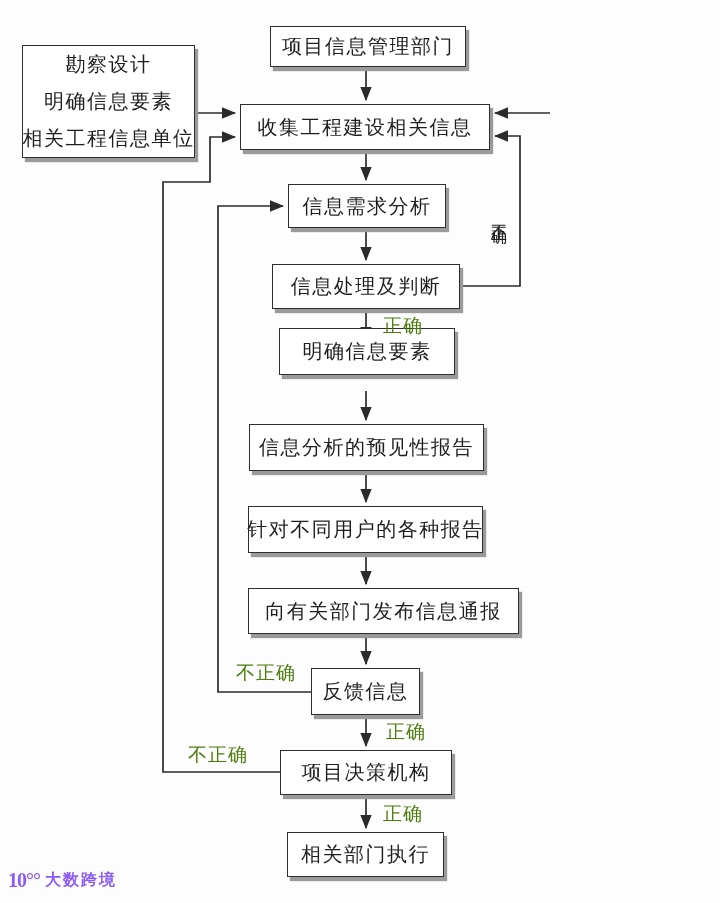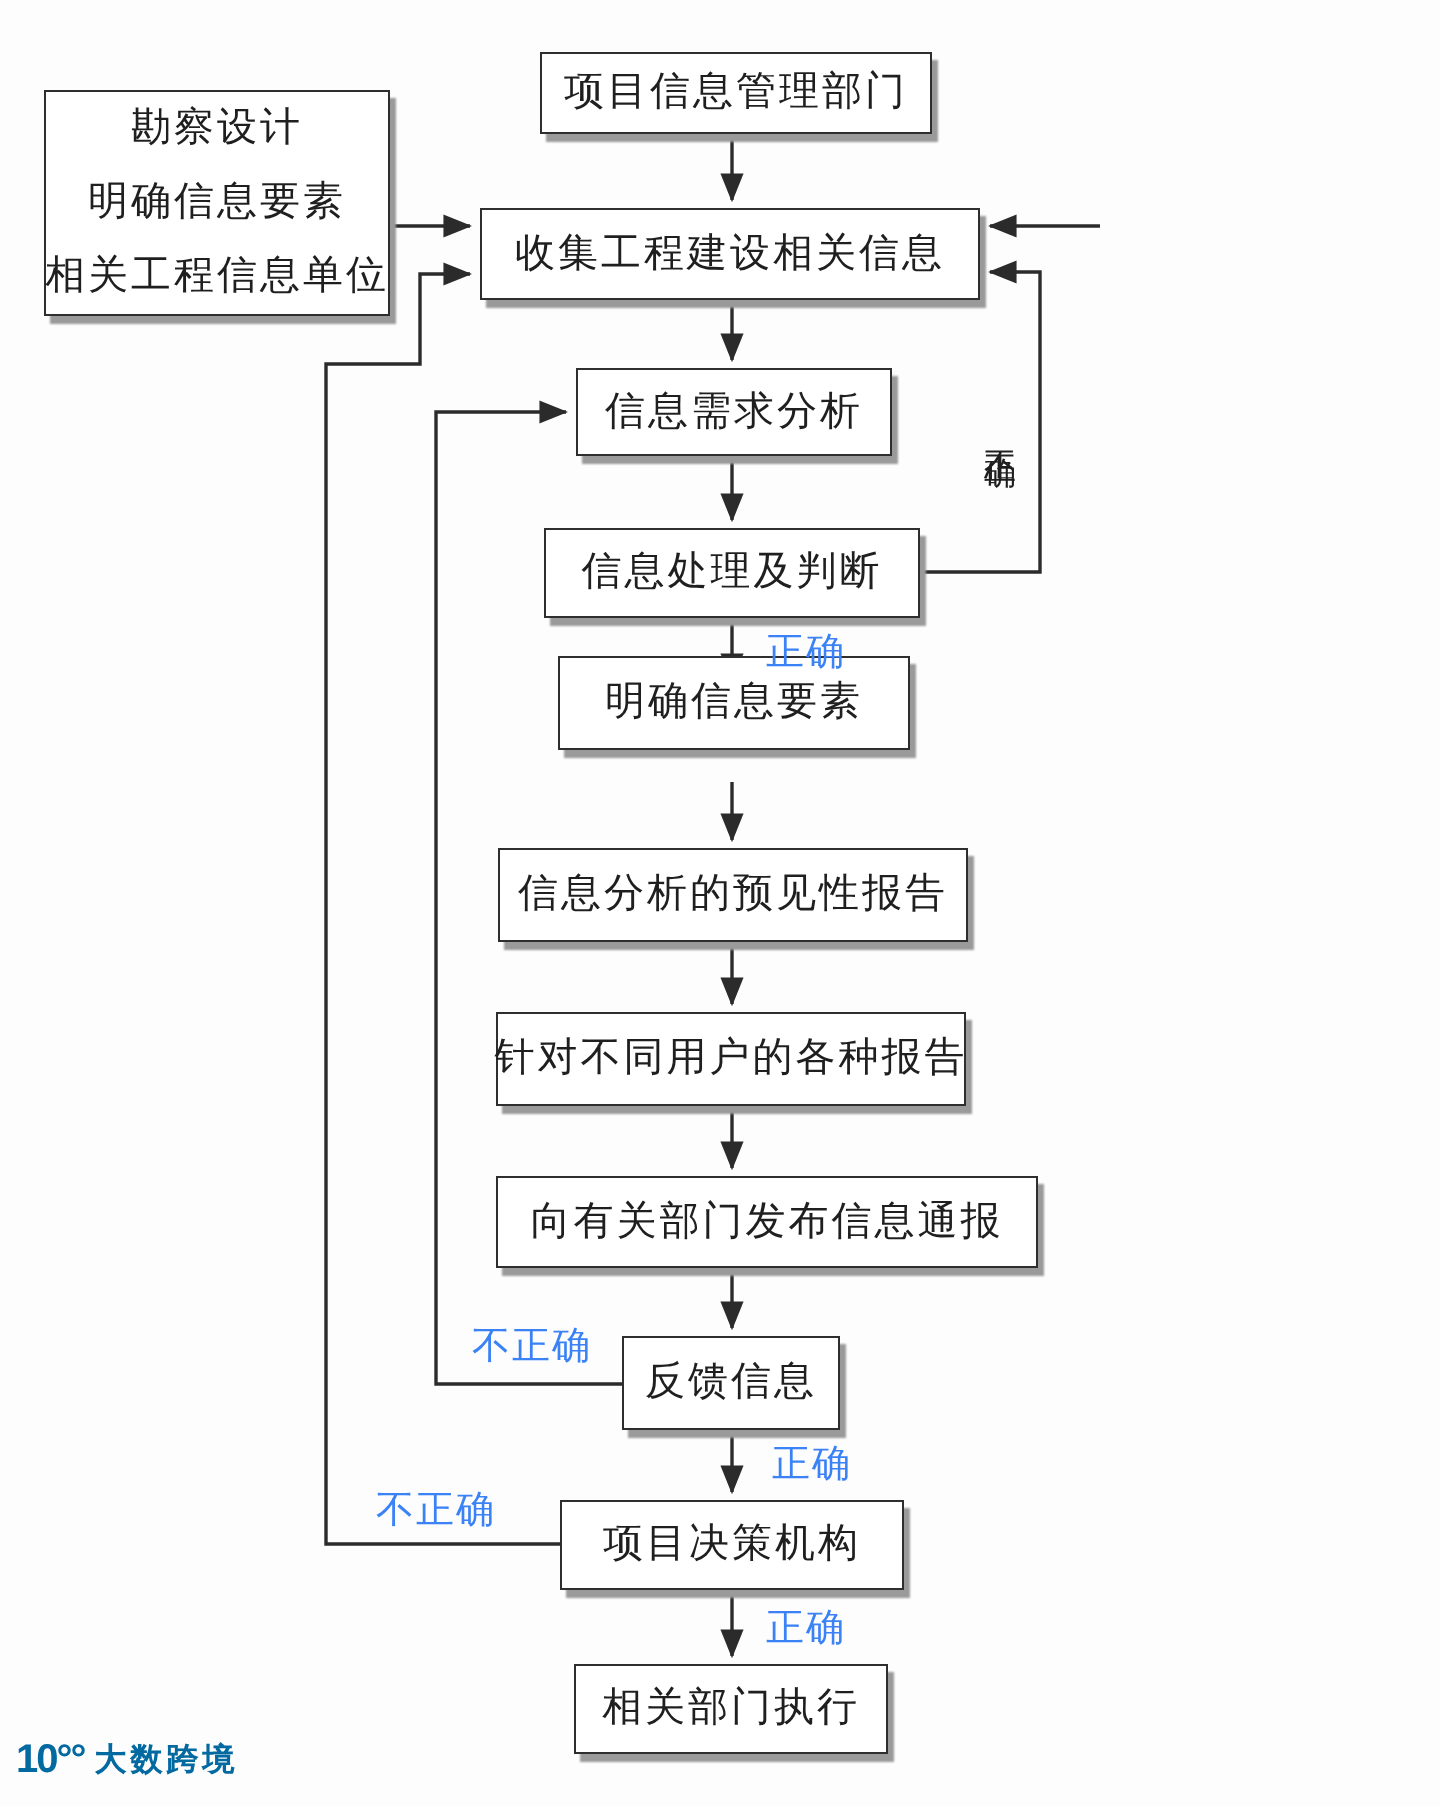--- a/index.html
+++ b/index.html
@@ -9,29 +9,29 @@
   }
   svg.wires{position:absolute;left:0;top:0;width:720px;height:903px;}
   .node{
     position:absolute;box-sizing:border-box;background:#ffffff;
     border:1.6px solid #2e2e2e;box-shadow:3px 4px 1px #9a9a9a;
     display:flex;flex-direction:column;align-items:center;justify-content:center;
     font-size:20px;letter-spacing:1.5px;text-align:center;line-height:1.85;
     white-space:nowrap;
   }
   .elabel{
-    position:absolute;font-size:19px;letter-spacing:1px;color:#3b82f6;white-space:nowrap;
+    position:absolute;font-size:19px;letter-spacing:1px;color:#4d7c0f;white-space:nowrap;
   }
   .vlabel{
     position:absolute;font-size:16px;color:#1f1f1f;
     writing-mode:vertical-rl;text-orientation:upright;letter-spacing:2px;line-height:1;
   }
   .watermark{
     position:absolute;left:8px;top:869px;display:flex;align-items:center;gap:5px;
-    color:#0369a1;font-family:Liberation Sans, sans-serif;
+    color:#8b5cf6;font-family:Liberation Serif, serif;
   }
   .wm-logo{font-size:20px;font-weight:bold;letter-spacing:-1px;}
   .wm-text{font-size:16px;font-weight:bold;letter-spacing:2px;}
 </style>
 </head>
 <body>
 
 <div class="canvas">
 
   <svg class="wires" viewBox="0 0 720 903" fill="none" stroke="#2b2b2b" stroke-width="1.7">

